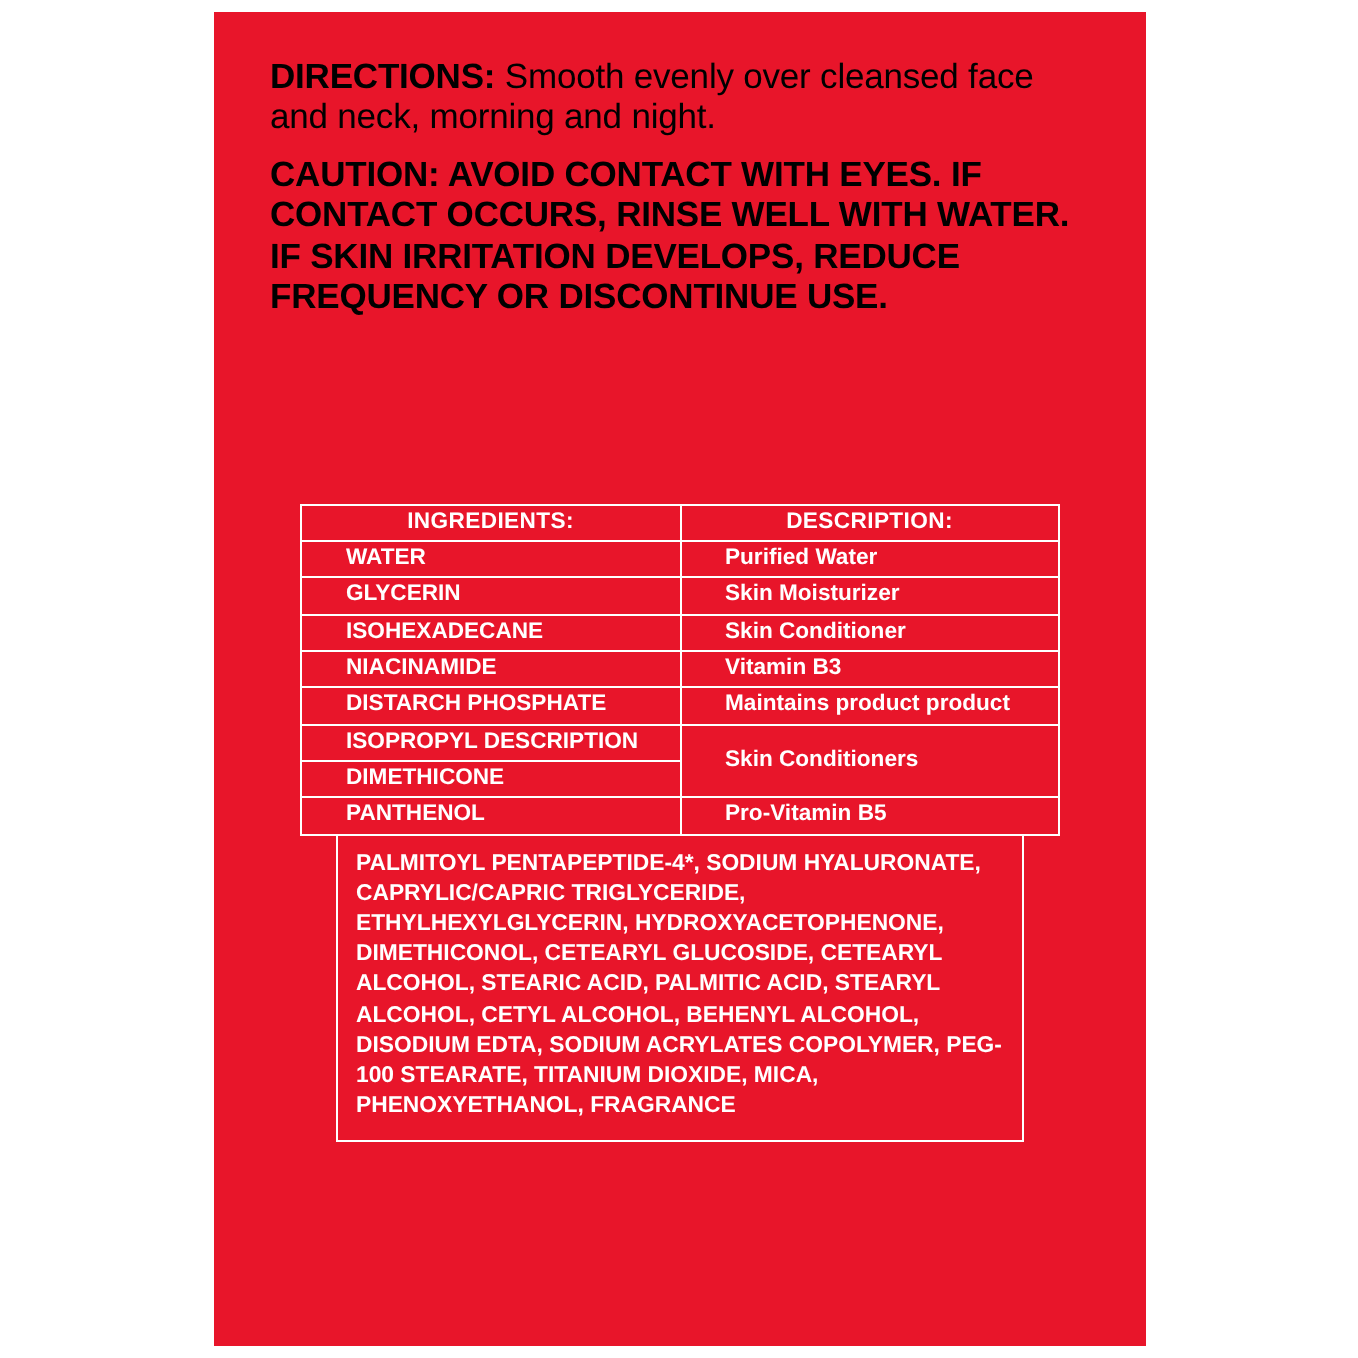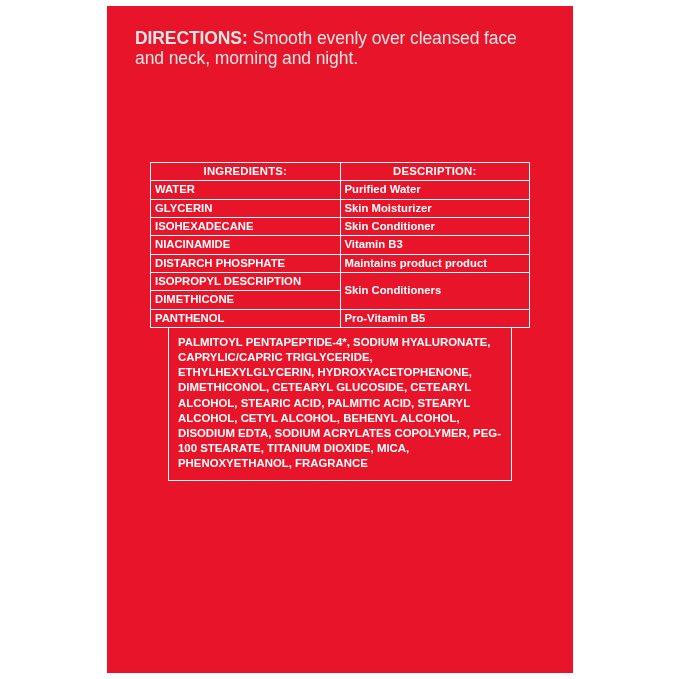--- a/index.html
+++ b/index.html
@@ -35,21 +35,21 @@
     right: 0;
     bottom: 0;
     padding: 22px 28px 0 28px;
     box-sizing: border-box;
     color: #ffffff;
   }
   .para {
     font-size: 17.5px;
     line-height: 1.17;
     font-weight: bold;
-    color: #e5e5e5;
+    color: #000000;
     margin: 0 0 5px 0;
     letter-spacing: -0.1px;
   }
   .para .lead {
     font-weight: bold;
   }
   .directions-body {
     font-weight: normal;
   }
   .caution-block {
@@ -66,21 +66,21 @@
     width: 380px;
     margin: 0 auto;
     border-collapse: collapse;
     table-layout: fixed;
   }
   table.ing td, table.ing th {
     border: 1.5px solid #ffffff;
     color: #ffffff;
     font-size: 11.3px;
     font-weight: bold;
-    padding: 2px 4px;
+    padding: 2px 22px;
     line-height: 1.18;
   }
   table.ing th {
     text-align: center;
     letter-spacing: 0.2px;
   }
   td.ing-name {
     width: 196px;
     white-space: nowrap;
   }
@@ -120,20 +120,23 @@
 <body>
 
 <div id="page">
   <div class="label-panel">
     <div class="panel-inner">
 
       <p class="para">
         <span class="lead">DIRECTIONS:</span><span class="directions-body"> Smooth evenly over cleansed face and neck, morning and night.</span>
       </p>
 
+      <p class="para caution-block">
+        <span class="lead">CAUTION:</span><span class="caution-body"> AVOID CONTACT WITH EYES. IF CONTACT OCCURS, RINSE WELL WITH WATER. IF SKIN IRRITATION DEVELOPS, REDUCE FREQUENCY OR DISCONTINUE USE.</span>
+      </p>
 
       <div class="spacer"></div>
 
       <table class="ing">
         <thead>
           <tr>
             <th>INGREDIENTS:</th>
             <th>DESCRIPTION:</th>
           </tr>
         </thead>

